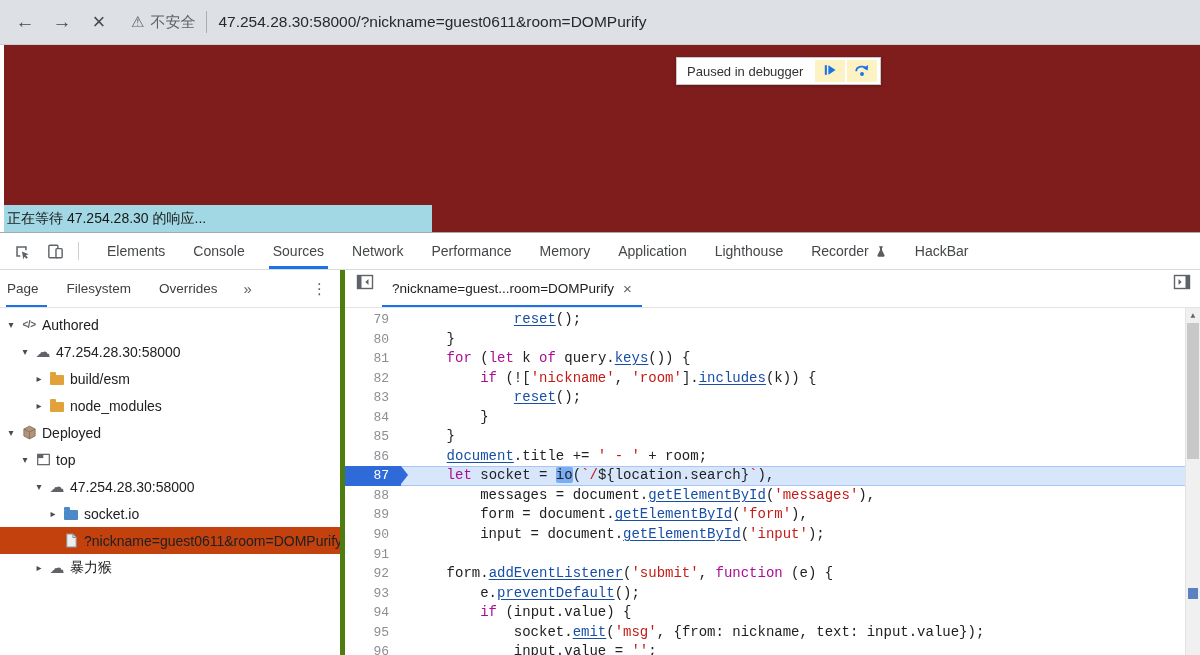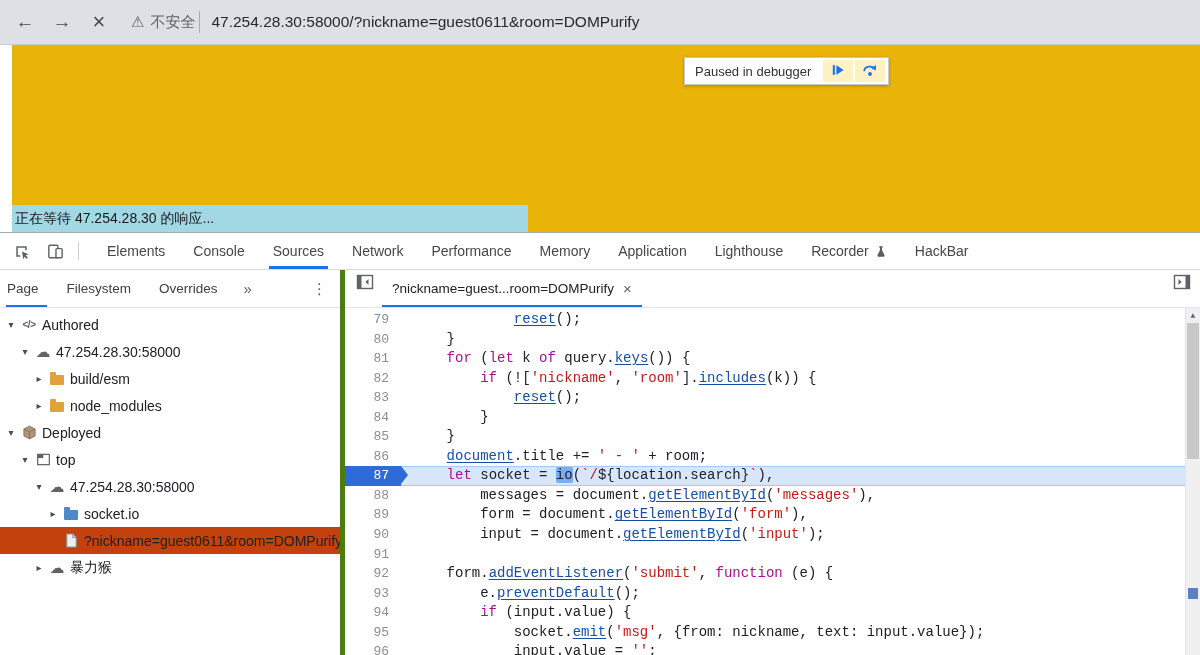--- a/index.html
+++ b/index.html
@@ -7,31 +7,31 @@
        font-family:"Liberation Sans","DejaVu Sans",sans-serif;color:#202124}
   :root{--accent:#1a73e8;--kw:#aa0d91;--str:#c41a16;--plbg:#d7e6fb;--ptbg:#79aef5;--badge:#2e6bd8;--idlink:#174ea6}
 
   
   .browser-bar{position:absolute;top:0;left:0;right:0;height:44px;background:#dde0e4;
     border-bottom:1px solid #c9ccd0;display:flex;align-items:center}
   .nav-ic{width:24px;text-align:center;font-size:19px;color:#45484c;margin-left:13px;cursor:pointer}
   .nav-ic.stop{font-size:22px}
   .addr{display:flex;align-items:center;margin-left:20px;min-width:0}
   .warn-ic{font-size:15px;color:#5f6368;margin-right:6px}
-  .sec-label{font-size:15px;color:#5f6368;margin-right:4px}
+  .sec-label{font-size:15px;color:#5f6368;margin-right:11px}
   .addr-sep{width:1px;height:22px;background:#a9adb2;margin-right:11px}
   .url-text{font-size:15.5px;color:#27292c;white-space:nowrap}
 
   
-  .page-area{position:absolute;top:45px;left:12px;right:0;height:187px;background:#eab308}
+  .page-area{position:absolute;top:45px;left:4px;right:0;height:187px;background:#7f1d1d}
   .paused{position:absolute;top:12px;left:672px;height:28px;background:#fff;border:1px solid #c8c8c8;
     box-shadow:0 1px 3px rgba(0,0,0,.25);display:flex;align-items:center;padding:2px 3px 2px 0;box-sizing:border-box}
   .paused-label{font-size:13px;color:#333;padding:0 10px;white-space:nowrap}
   .pbtn{width:30px;height:22px;border:0;background:#fcf2c4;margin-left:2px;display:flex;align-items:center;justify-content:center;padding:0;cursor:pointer}
-  .status-bubble{position:absolute;left:0;bottom:0;width:516px;height:27px;background:#a2d8e3;
+  .status-bubble{position:absolute;left:0;bottom:0;width:428px;height:27px;background:#a2d8e3;
     display:flex;align-items:center;padding:0 8px 0 3px;box-sizing:border-box;font-size:14px;color:#16181a;white-space:nowrap;overflow:hidden}
 
   
   .devtools{position:absolute;top:232px;left:0;right:0;bottom:0;background:#fff;border-top:1px solid #a8abae;
     display:flex;flex-direction:column}
   .dt-toolbar{flex:0 0 36px;display:flex;align-items:center;border-bottom:1px solid #d8dade}
   .tb-ic{display:flex;align-items:center;justify-content:center;width:26px;height:26px;margin-left:8px;cursor:pointer}
   .tb-sep{width:1px;height:18px;background:#cdd0d3;margin:0 4px 0 10px}
   .dt-tabs{display:flex;height:36px;margin-left:10px}
   .dt-tab{display:flex;align-items:center;gap:6px;padding:0 14px;font-size:14px;color:#44474a;position:relative;cursor:pointer;white-space:nowrap}

